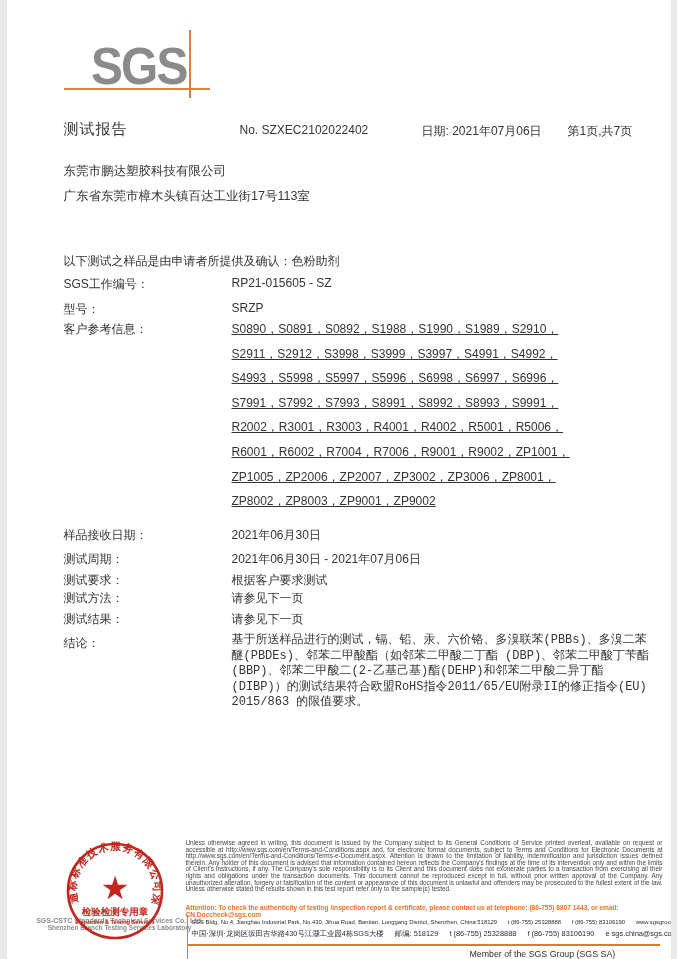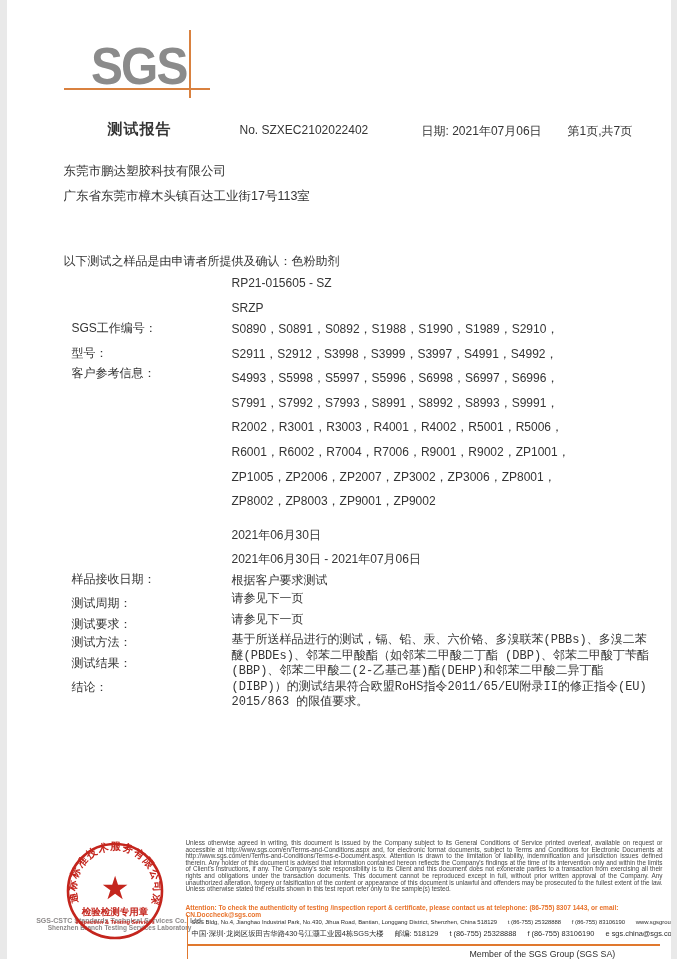--- a/index.html
+++ b/index.html
@@ -10,35 +10,35 @@
   }
   
   .logo-text{
     position:absolute;left:84px;top:40px;font-size:52px;font-weight:bold;
     color:#8b8b8b;line-height:1;letter-spacing:-2px;
     transform:scaleX(.92);transform-origin:left top;
   }
   .logo-hline{position:absolute;left:57px;top:88px;width:146px;height:2px;background:#d9813f;}
   .logo-vline{position:absolute;left:182px;top:30px;width:2px;height:68px;background:#d9813f;}
 
-  .doc-title{position:absolute;left:57px;top:120px;font-size:15px;font-weight:bold;letter-spacing:1px;margin-left:44px;}
+  .doc-title{position:absolute;left:57px;top:120px;font-size:15px;font-weight:normal;letter-spacing:1px;}
   .hdr-no{position:absolute;left:225px;top:123px;font-size:12px;margin-left:8px;}
   .hdr-date{position:absolute;left:415px;top:123px;font-size:12px;}
   .hdr-pages{position:absolute;left:561px;top:123px;font-size:12px;}
 
   .company{position:absolute;left:57px;top:163px;font-size:12.5px;}
   .address{position:absolute;left:57px;top:188px;font-size:12.5px;}
   .statement{position:absolute;left:57px;top:253px;font-size:12px;}
 
   
   .frow{position:absolute;left:57px;font-size:12px;}
-  .frow .lbl{position:absolute;left:8px;white-space:nowrap;margin-top:44px;}
+  .frow .lbl{position:absolute;left:0;white-space:nowrap;}
   .frow .val{position:absolute;left:168px;white-space:nowrap;}
   .ref-lines{position:absolute;left:168px;top:0;}
-  .ref-line{height:24.6px;white-space:nowrap;font-size:12px;}
+  .ref-line{height:24.6px;white-space:nowrap;font-size:12px;text-decoration:underline;}
   .conclusion-val{
     position:absolute;left:168px;top:-2px;width:418px;white-space:normal;
     font-size:12px;line-height:15.6px;font-family:Liberation Mono, monospace;
   }
 
   
   .stamp-company{
     position:absolute;left:22px;top:917px;width:182px;text-align:center;
     color:#8d8a8a;font-weight:bold;
   }

